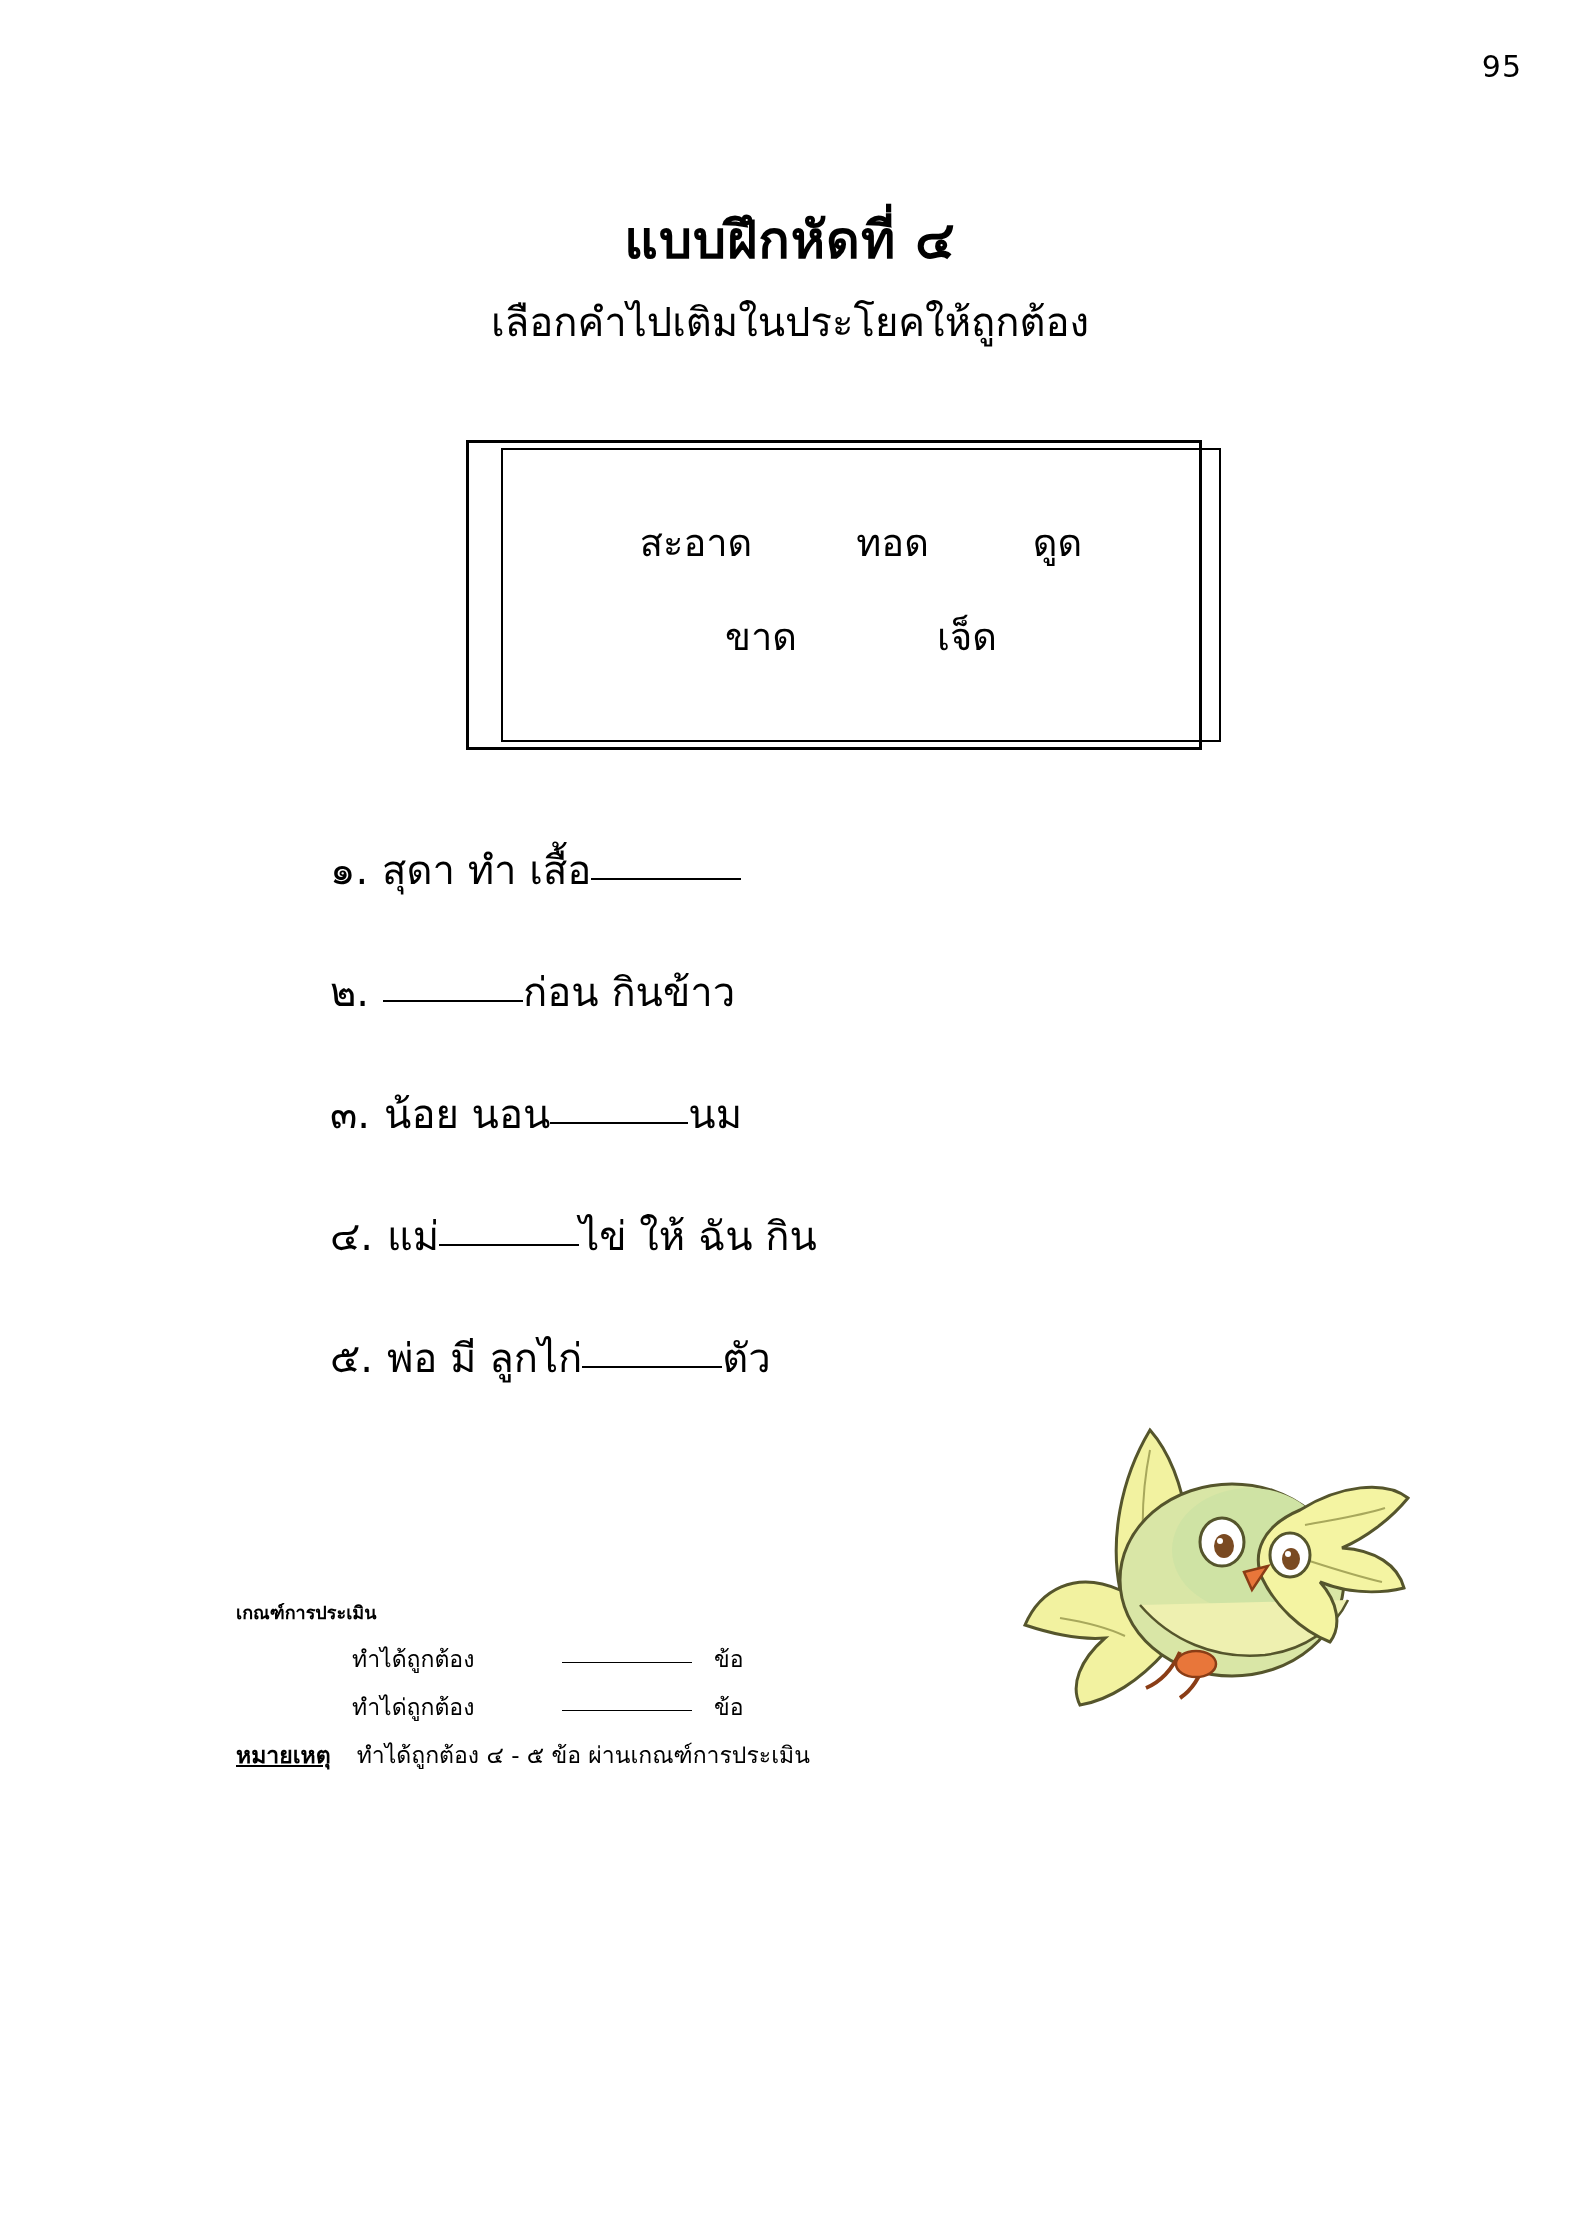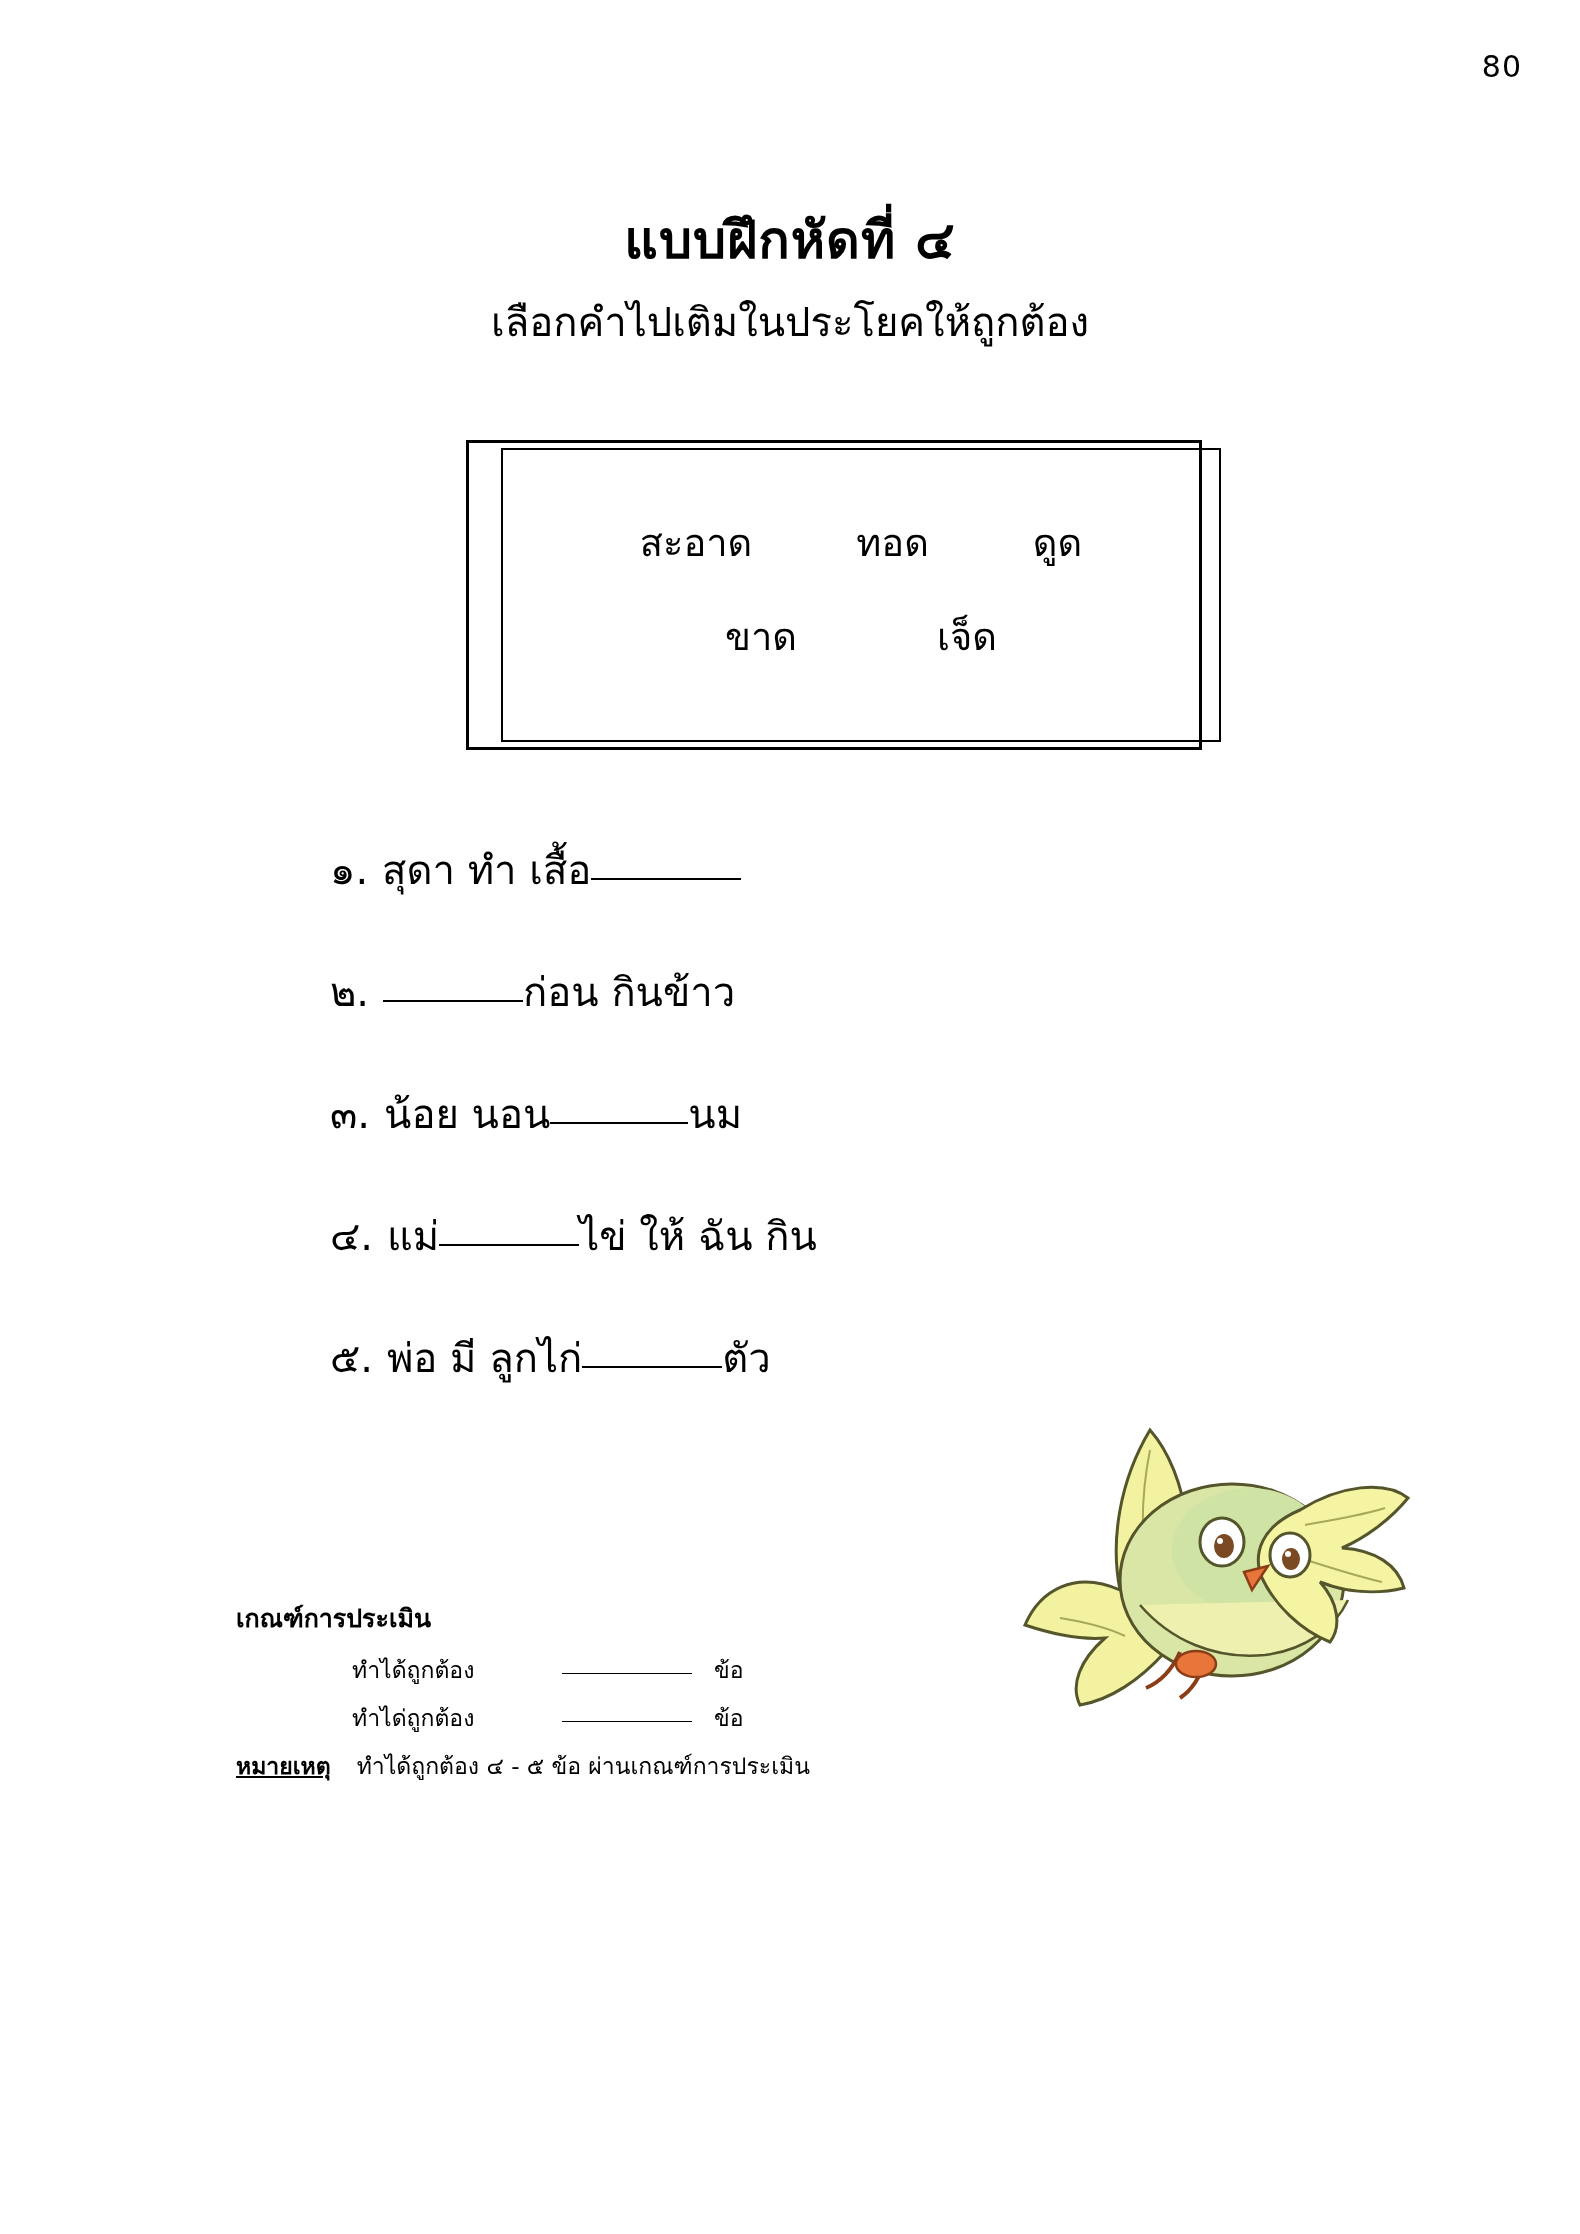--- a/index.html
+++ b/index.html
@@ -116,21 +116,21 @@
   
   .criteria {
     position: absolute;
     left: 236px;
     top: 1598px;
     width: 860px;
     font-size: 23px;
   }
   .criteria-title {
     font-weight: bold;
-    font-size: 25px;
+    font-size: 18px;
     margin-bottom: 14px;
   }
   .criteria-row {
     display: flex;
     align-items: baseline;
     margin-left: 116px;
     margin-bottom: 12px;
   }
   .criteria-label { width: 210px; }
   .criteria-blank {
@@ -162,21 +162,21 @@
     width: 420px;
     height: 400px;
   }
   .chick svg { display: block; width: 100%; height: 100%; }
 </style>
 </head>
 <body>
 
 <div class="page">
 
-  <div class="page-number">80</div>
+  <div class="page-number">95</div>
 
   <div class="title-main">แบบฝึกหัดที่ ๔</div>
   <div class="title-sub">เลือกคำไปเติมในประโยคให้ถูกต้อง</div>
 
   <div class="wordbank-outer">
     <div class="wordbank-inner">
       <div class="wb-row row1">
         <span class="wb-word">สะอาด</span>
         <span class="wb-word">ทอด</span>
         <span class="wb-word">ดูด</span>

